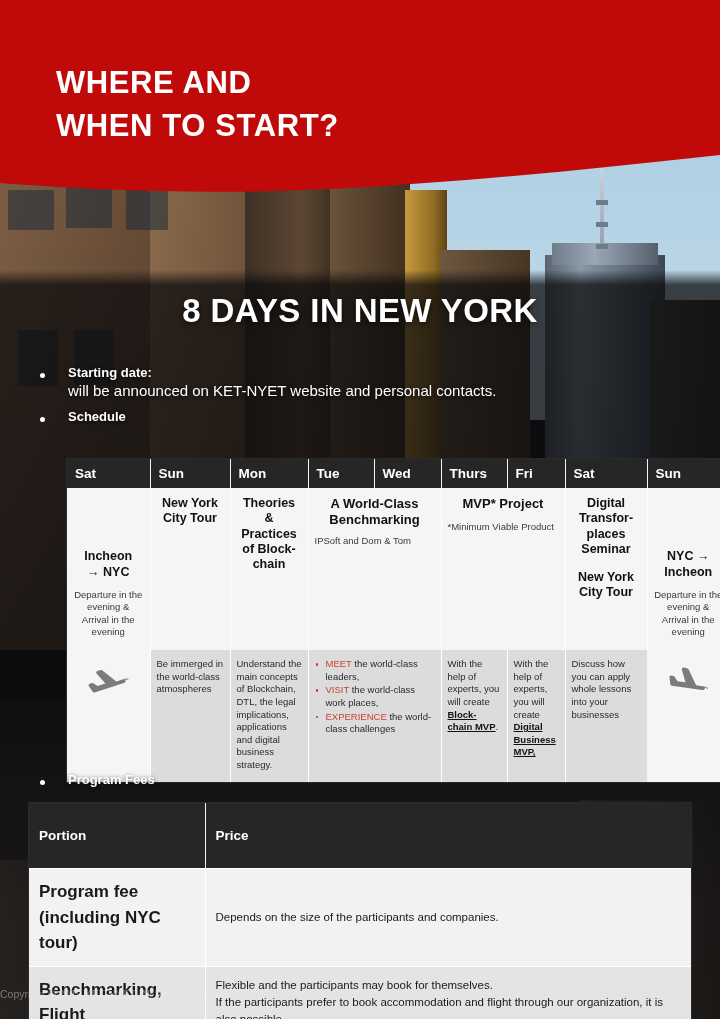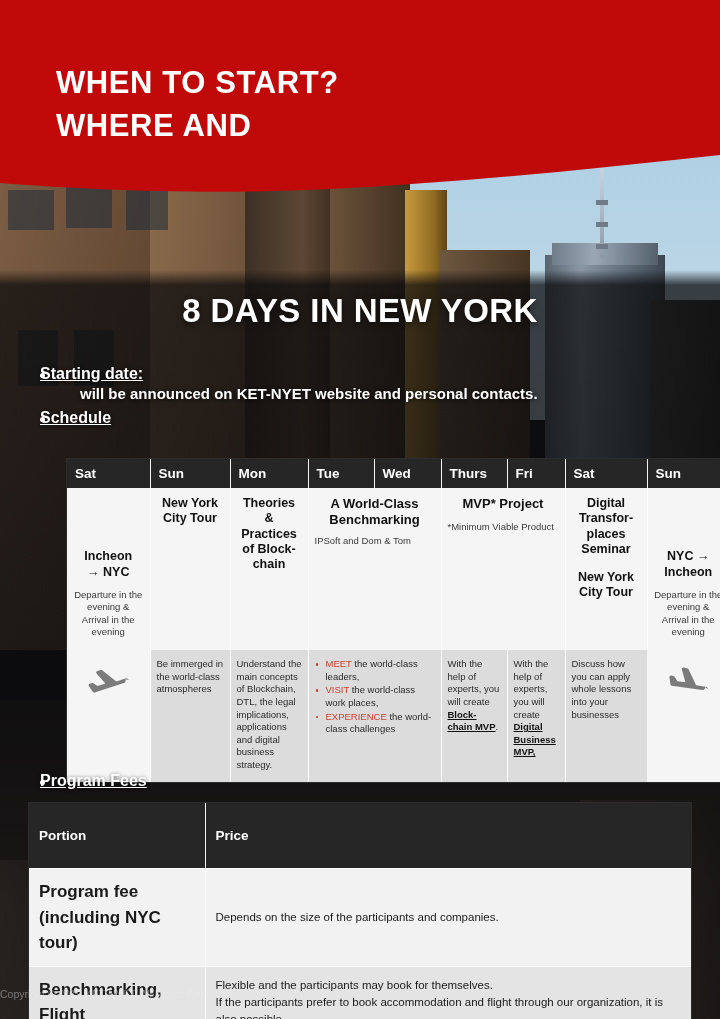--- a/index.html
+++ b/index.html
@@ -81,26 +81,25 @@
     position: absolute; left: 0; top: 292px; width: 720px; text-align: center;
     color: #fff; font-size: 33px; font-weight: 700; letter-spacing: .4px;
     text-shadow: 0 2px 6px rgba(0,0,0,.6);
   }
   .bullet-row { position: absolute; color: #fff; }
   .bullet-dot {
     position: absolute; left: 0; top: 8px; width: 5px; height: 5px;
     background: #fff; border-radius: 50%;
   }
   .bullet-head {
-    font-size: 16px; font-weight: 700;
+    margin-left: 28px; font-size: 13px; font-weight: 700;
     text-shadow: 0 1px 4px rgba(0,0,0,.75);
-    text-decoration: underline;
   }
   .bullet-sub {
-    margin-left: 40px; font-size: 15px; font-weight: 700; line-height: 1.5;
+    margin-left: 28px; font-size: 15px; font-weight: 400; line-height: 1.5;
     text-shadow: 0 1px 4px rgba(0,0,0,.75);
   }
   #b-start { left: 40px; top: 365px; }
   #b-sched { left: 40px; top: 409px; }
   #b-fees  { left: 40px; top: 772px; }
 
   
   .sched {
     position: absolute; left: 29px; top: 459px; width: 662px;
     border-collapse: collapse; table-layout: fixed;
@@ -205,22 +204,22 @@
     <div class="sign-sb"></div>
     <div class="sign-ow"></div>
     <div class="darken"></div>
   </div>
 
   <svg class="header-wave" viewBox="0 0 720 220" preserveAspectRatio="none">
     <path d="M0,0 L720,0 L720,155 C600,168 470,182 330,189 C210,195 90,190 0,183 Z" fill="#c00a0a"></path>
   </svg>
 
   <div class="title-block">
+    <div class="title-line">WHERE AND</div>
     <div class="title-line">WHEN TO START?</div>
-    <div class="title-line">WHERE AND</div>
   </div>
 
   <div class="content">
     <div class="big-title">8 DAYS IN NEW YORK</div>
 
     <div class="bullet-row" id="b-start">
       <span class="bullet-dot"></span>
       <div class="bullet-head">Starting date:</div>
       <div class="bullet-sub">will be announced on KET-NYET website and personal contacts.</div>
     </div>

